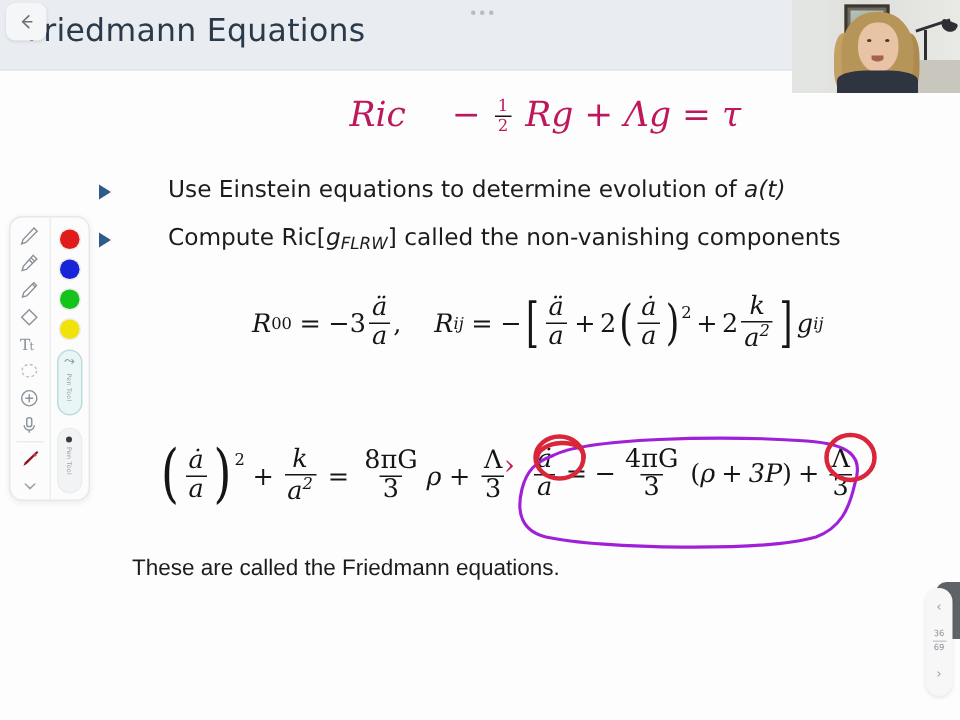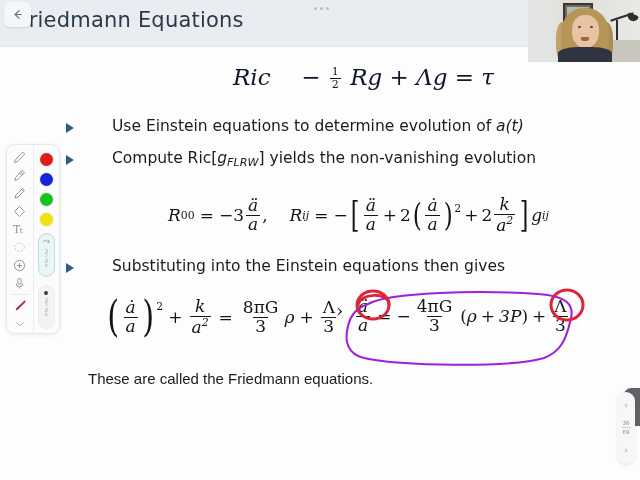--- a/index.html
+++ b/index.html
@@ -125,21 +125,21 @@
   .paren{
     display:inline-block;font-size:1.9em;font-weight:300;
     transform:scaleX(.72);line-height:.62;
   }
   .brk{display:inline-block;font-size:2.1em;font-weight:300;transform:scaleX(.62);line-height:.55;}
 
   
   .ink{position:absolute;pointer-events:none;}
   .ink-hand{
     position:absolute;font-family:"DejaVu Serif", serif;
-    color:#0f172a;white-space:nowrap;
+    color:#be185d;white-space:nowrap;
   }
 
   
   .nav-pill{
     position:absolute;right:5px;top:392px;width:18px;height:72px;
     background:#f7f7f8;border-radius:9px;
     box-shadow:0 1px 3px rgba(0,0,0,.10);
     display:flex;flex-direction:column;align-items:center;
     justify-content:space-around;padding:4px 0;box-sizing:border-box;
   }
@@ -306,21 +306,21 @@
     <span style="font-style:italic;">τ</span>
   </div>
 
   <div class="bullet-row" style="left:66px;top:118px;">
     <span class="tri"></span>
     <span class="btext"><span>Use Einstein equations to determine evolution of </span><span class="ital">a(t)</span></span>
   </div>
 
   <div class="bullet-row" style="left:66px;top:150px;">
     <span class="tri"></span>
-    <span class="btext"><span>Compute Ric[</span><span class="ital">g</span><span class="sub">FLRW</span><span>] yields the non-vanishing evolution</span></span>
+    <span class="btext"><span>Compute Ric[</span><span class="ital">g</span><span class="sub">FLRW</span><span>] called the non-vanishing components</span></span>
   </div>
 
   <div class="math" style="left:168px;top:196px;font-size:17px;">
     <span class="m-it">R</span>
       <span class="sb">00</span>
     <span style="margin:0 5px;">=</span>
     <span>−</span>
       <span>3</span>
     <span class="frac">
         <span class="num m-it">ä</span>
@@ -352,24 +352,20 @@
     <span>2</span>
     <span class="frac">
         <span class="num m-it">k</span>
         <span class="den m-it"><span>a</span><span class="sup">2</span></span>
       </span>
     <span class="brk">]</span>
     <span class="m-it">g</span>
       <span class="sb m-it">ij</span>
   </div>
 
-  <div class="bullet-row" style="left:66px;top:258px;">
-    <span class="tri"></span>
-    <span class="btext">Substituting into the Einstein equations then gives</span>
-  </div>
 
   <div class="math" style="left:105px;top:298px;font-size:17px;">
     <span class="paren" style="font-size:2.5em;">(</span>
     <span class="frac">
         <span class="num m-it">ȧ</span>
         <span class="den m-it">a</span>
       </span>
     <span class="paren" style="font-size:2.5em;">)</span>
     <span class="sup" style="position:relative;top:-11px;">2</span>
     <span style="margin:0 5px;">+</span>

